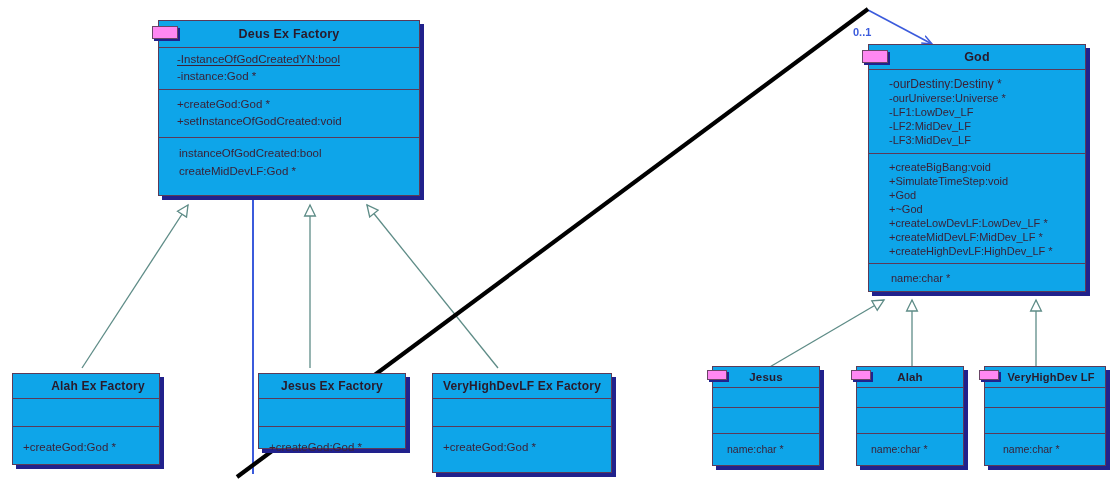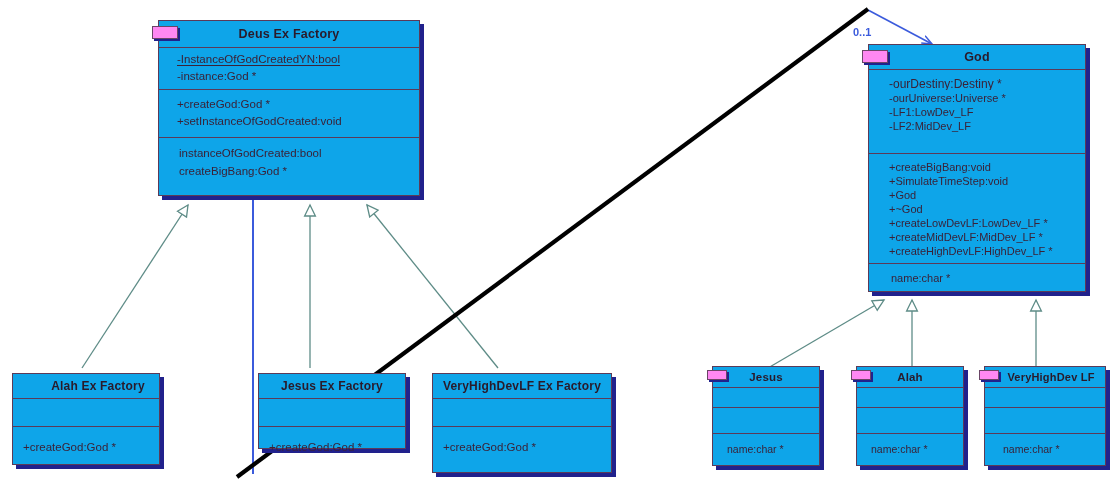--- a/index.html
+++ b/index.html
@@ -129,32 +129,33 @@
     <div class="compartment" style="height:42px; padding:6px 0 0 18px;">
       <div class="member static" style="font-size:11.5px; margin-bottom:5px;">-InstanceOfGodCreatedYN:bool</div>
       <div class="member static" style="font-size:11.5px;">-instance:God *</div>
     </div>
     <div class="compartment" style="height:48px; padding:9px 0 0 18px;">
       <div class="member" style="font-size:11.5px; margin-bottom:5px;">+createGod:God *</div>
       <div class="member static" style="font-size:11.5px;">+setInstanceOfGodCreated:void</div>
     </div>
     <div class="compartment" style="height:67px; padding:10px 0 0 20px;">
       <div class="member" style="font-size:11.5px; margin-bottom:6px;">instanceOfGodCreated:bool</div>
-      <div class="member" style="font-size:11.5px;">createBigBang:God *</div>
+      <div class="member" style="font-size:11.5px;">createMidDevLF:God *</div>
     </div>
   </div>
   <div class="tab-handle" style="left:152px; top:26px; width:26px; height:13px;"></div>
 
   <div class="uml-class" style="left:868px; top:44px; width:218px; height:248px;">
     <div class="uml-title" style="height:24px; line-height:24px; font-size:12.5px;">God</div>
     <div class="compartment" style="height:84px; padding:8px 0 0 20px;">
       <div class="member" style="font-size:12px; margin-bottom:3px;">-ourDestiny:Destiny *</div>
       <div class="member" style="font-size:11px; margin-bottom:3px;">-ourUniverse:Universe *</div>
       <div class="member" style="font-size:11px; margin-bottom:3px;">-LF1:LowDev_LF</div>
       <div class="member" style="font-size:11px; margin-bottom:3px;">-LF2:MidDev_LF</div>
+      <div class="member" style="font-size:11px;">-LF3:MidDev_LF</div>
     </div>
     <div class="compartment" style="height:110px; padding:8px 0 0 20px;">
       <div class="member" style="font-size:11px; margin-bottom:3px;">+createBigBang:void</div>
       <div class="member" style="font-size:11px; margin-bottom:3px;">+SimulateTimeStep:void</div>
       <div class="member" style="font-size:11px; margin-bottom:3px;">+God</div>
       <div class="member" style="font-size:11px; margin-bottom:3px;">+~God</div>
       <div class="member" style="font-size:11px; margin-bottom:3px;">+createLowDevLF:LowDev_LF *</div>
       <div class="member" style="font-size:11px; margin-bottom:3px;">+createMidDevLF:MidDev_LF *</div>
       <div class="member" style="font-size:11px;">+createHighDevLF:HighDev_LF *</div>
     </div>

